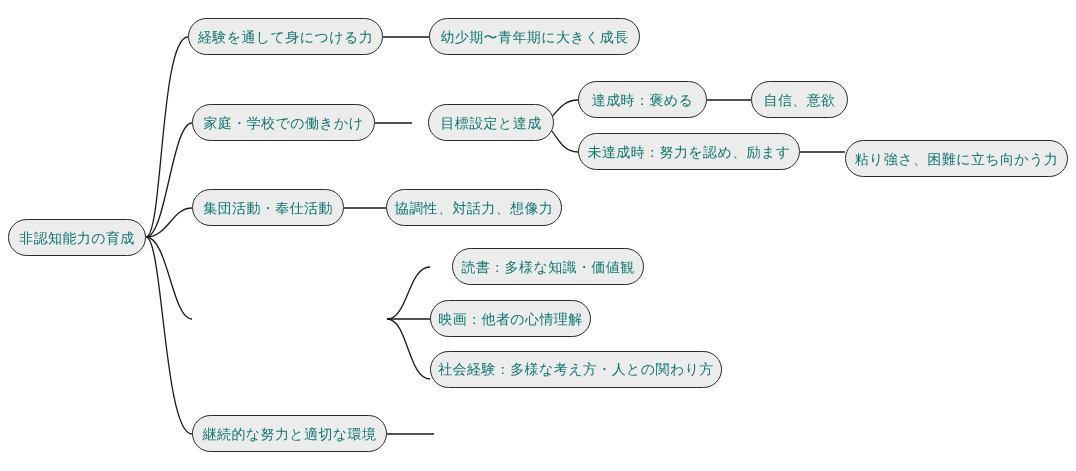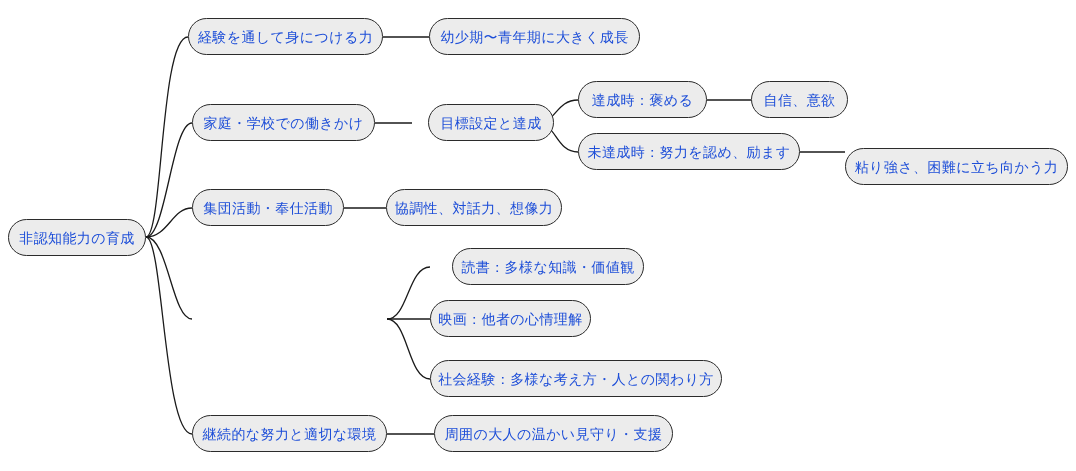--- a/index.html
+++ b/index.html
@@ -30,21 +30,21 @@
   }
   .node {
     position: absolute;
     box-sizing: border-box;
     display: flex;
     align-items: center;
     justify-content: center;
     background: #ececec;
     border: 1.4px solid #2b2b2b;
     border-radius: 18px;
-    color: #1d4ed8;
+    color: #0f766e;
     font-size: 14px;
     line-height: 1;
     white-space: nowrap;
     letter-spacing: 0.4px;
     box-shadow: 0 0 0 0 rgba(0,0,0,0);
   }
   .node-label {
     display: block;
     padding: 0 2px;
   }
@@ -90,38 +90,35 @@
   </div>
   <div class="node" id="n-b2c1g1" style="left: 578px; top: 81px; width: 129px; height: 37px; border-radius: 18.5px;">
     <span class="node-label">達成時：褒める</span>
   </div>
   <div class="node" id="n-b2c1g1h1" style="left: 751px; top: 81px; width: 97px; height: 37px; border-radius: 18.5px;">
     <span class="node-label">自信、意欲</span>
   </div>
   <div class="node" id="n-b2c1g2" style="left: 578px; top: 133px; width: 222px; height: 37px; border-radius: 18.5px;">
     <span class="node-label">未達成時：努力を認め、励ます</span>
   </div>
-  <div class="node" id="n-b2c1g2h1" style="left: 845px; top: 148px; width: 223px; height: 37px; border-radius: 18.5px; text-align: right;">
+  <div class="node" id="n-b2c1g2h1" style="left: 845px; top: 140px; width: 223px; height: 37px; border-radius: 18.5px; text-align: right;">
     <span class="node-label">粘り強さ、困難に立ち向かう力</span>
   </div>
   <div class="node" id="n-b3" style="left: 192px; top: 189px; width: 152px; height: 37px; border-radius: 18.5px;">
     <span class="node-label">集団活動・奉仕活動</span>
   </div>
   <div class="node" id="n-b3c1" style="left: 386px; top: 189px; width: 176px; height: 37px; border-radius: 18.5px;">
     <span class="node-label">協調性、対話力、想像力</span>
   </div>
   <div class="node" id="n-b4c1" style="left: 452px; top: 248px; width: 192px; height: 37px; border-radius: 18.5px;">
     <span class="node-label">読書：多様な知識・価値観</span>
   </div>
   <div class="node" id="n-b4c2" style="left: 430px; top: 300px; width: 161px; height: 37px; border-radius: 18.5px;">
     <span class="node-label">映画：他者の心情理解</span>
   </div>
-  <div class="node" id="n-b4c3" style="left: 430px; top: 360px; width: 292px; height: 37px; border-radius: 18.5px;">
+  <div class="node" id="n-b4c3" style="left: 430px; top: 351px; width: 292px; height: 37px; border-radius: 18.5px; font-family: Liberation Serif, serif;">
     <span class="node-label">社会経験：多様な考え方・人との関わり方</span>
   </div>
   <div class="node" id="n-b5" style="left: 192px; top: 415px; width: 195px; height: 37px; border-radius: 18.5px;">
     <span class="node-label">継続的な努力と適切な環境</span>
   </div>
-  <div class="node" id="n-b5c1" style="left: 434px; top: 415px; width: 239px; height: 37px; border-radius: 18.5px;">
-    <span class="node-label">周囲の大人の温かい見守り・支援</span>
-  </div>
 
 </div>
 
 </body></html>

